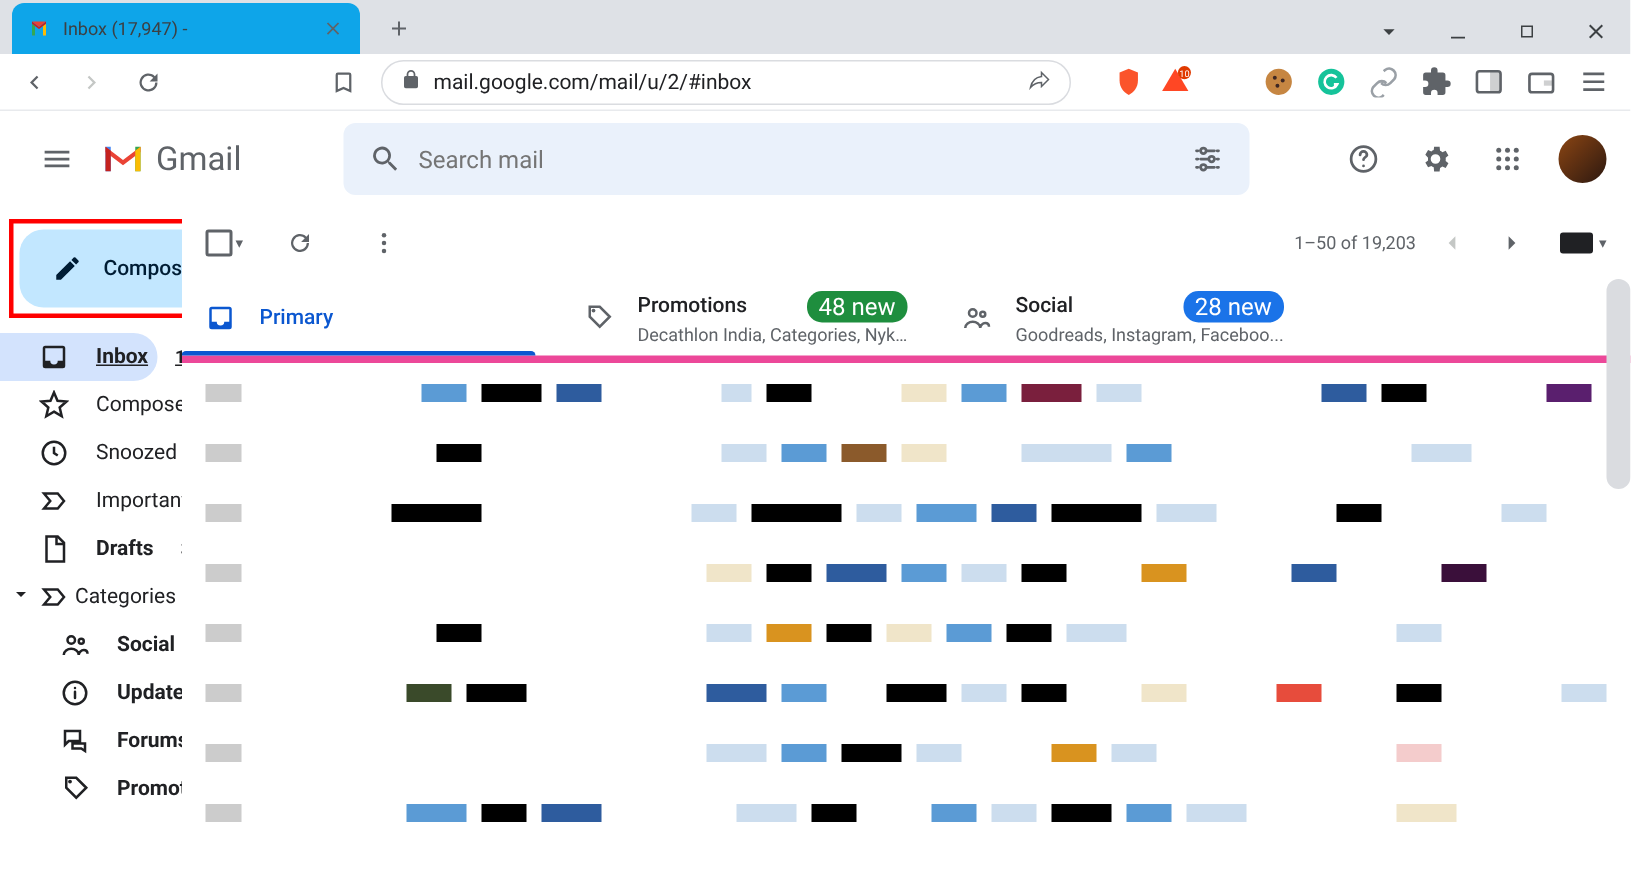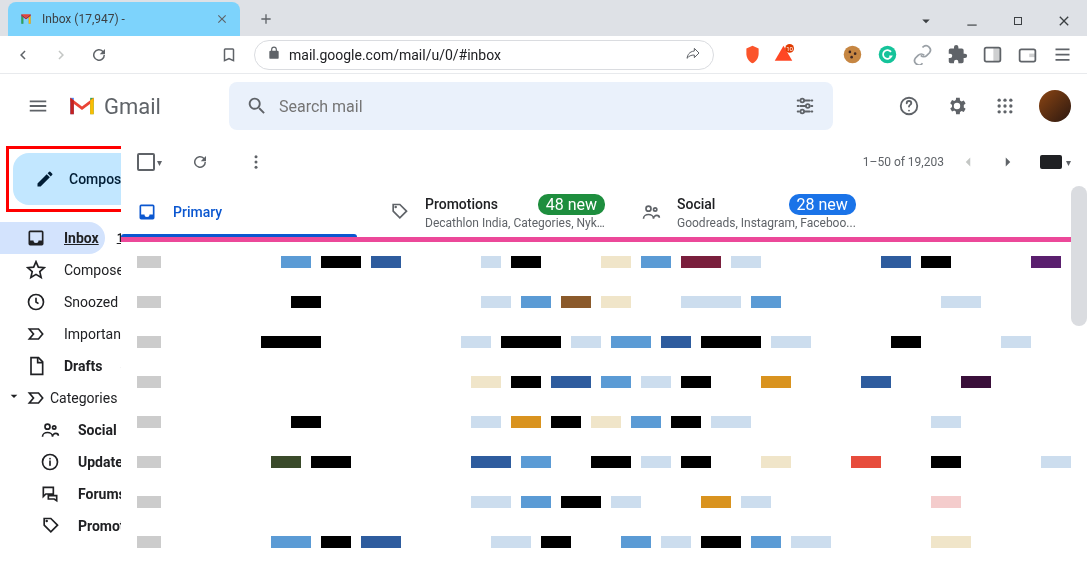--- a/index.html
+++ b/index.html
@@ -1,20 +1,20 @@
 <!DOCTYPE html>
 <html><head>
 <meta charset="utf-8">
 <style>
 * { margin: 0; padding: 0; box-sizing: border-box; font-family: 'Google Sans', Roboto, Arial, sans-serif; }
 body { width: 1087px; height: 587px; overflow: hidden; background: #fff; }
 
 
 .browser-chrome { background: #dee1e6; height: 36px; display: flex; align-items: flex-end; }
-.tab { background: #7dd3fc; height: 34px; width: 232px; margin-left: 8px; border-radius: 8px 8px 0 0; display: flex; align-items: center; padding: 0 10px; gap: 8px; font-size: 12px; color: #3c4043; }
+.tab { background: #0ea5e9; height: 34px; width: 232px; margin-left: 8px; border-radius: 8px 8px 0 0; display: flex; align-items: center; padding: 0 10px; gap: 8px; font-size: 12px; color: #3c4043; }
 .tab-favicon { width: 16px; height: 16px; flex-shrink: 0; }
 .tab-title { white-space: nowrap; overflow: hidden; text-overflow: ellipsis; flex: 1; }
 .tab-close { width: 16px; height: 16px; color: #5f6368; cursor: pointer; display:flex; align-items:center; justify-content:center;}
 .new-tab { width: 28px; height: 28px; display: flex; align-items: center; justify-content: center; color: #5f6368; margin-left: 12px; margin-bottom: 3px; cursor:pointer;}
 .window-controls { margin-left: auto; display: flex; gap: 0; }
 .win-ctrl { width: 46px; height: 30px; display: flex; align-items: center; justify-content: center; color: #3c4043; cursor:pointer; font-size:14px;}
 
 
 .url-row { background: #fff; height: 38px; display: flex; align-items: center; padding: 0 10px; gap: 12px; border-bottom: 1px solid #e8eaed;}
 .nav-btn { width: 26px; height: 26px; display: flex; align-items: center; justify-content: center; color: #5f6368; cursor:pointer;}
@@ -165,21 +165,21 @@
   <div class="url-spacer1"></div>
   <div class="nav-btn">
       <svg viewBox="0 0 24 24" width="18" height="18">
         <path d="M17 3H7a2 2 0 00-2 2v16l7-3 7 3V5a2 2 0 00-2-2zm0 15l-5-2.18L7 18V5h10v13z"></path>
       </svg>
     </div>
   <div class="url-field">
     <span class="url-lock"><svg viewBox="0 0 24 24" width="14" height="14">
           <path d="M18 8h-1V6a5 5 0 00-10 0v2H6a2 2 0 00-2 2v10a2 2 0 002 2h12a2 2 0 002-2V10a2 2 0 00-2-2zM9 6a3 3 0 016 0v2H9V6z"></path>
         </svg></span>
-    <span class="url-text">mail.google.com/mail/u/0/#inbox</span>
+    <span class="url-text">mail.google.com/mail/u/2/#inbox</span>
     <span class="url-share"><svg viewBox="0 0 24 24" width="16" height="16">
           <path d="M14 9V5l7 7-7 7v-4c-5 0-8 1.5-11 5 1-5 3-10 11-11z" fill="none" stroke="currentColor" stroke-width="1.5"></path>
         </svg></span>
   </div>
   <div class="ext-icons">
     <span class="ext-icon" style="color:#fb542b;"><svg viewBox="0 0 24 24">
           <path d="M12 2l7 3v6c0 5-3 9-7 11-4-2-7-6-7-11V5l7-3z"></path>
         </svg></span>
     <span class="ext-icon"><svg viewBox="0 0 24 24">
           <path fill="#ff4724" d="M12 2l10 17H2z"></path>

